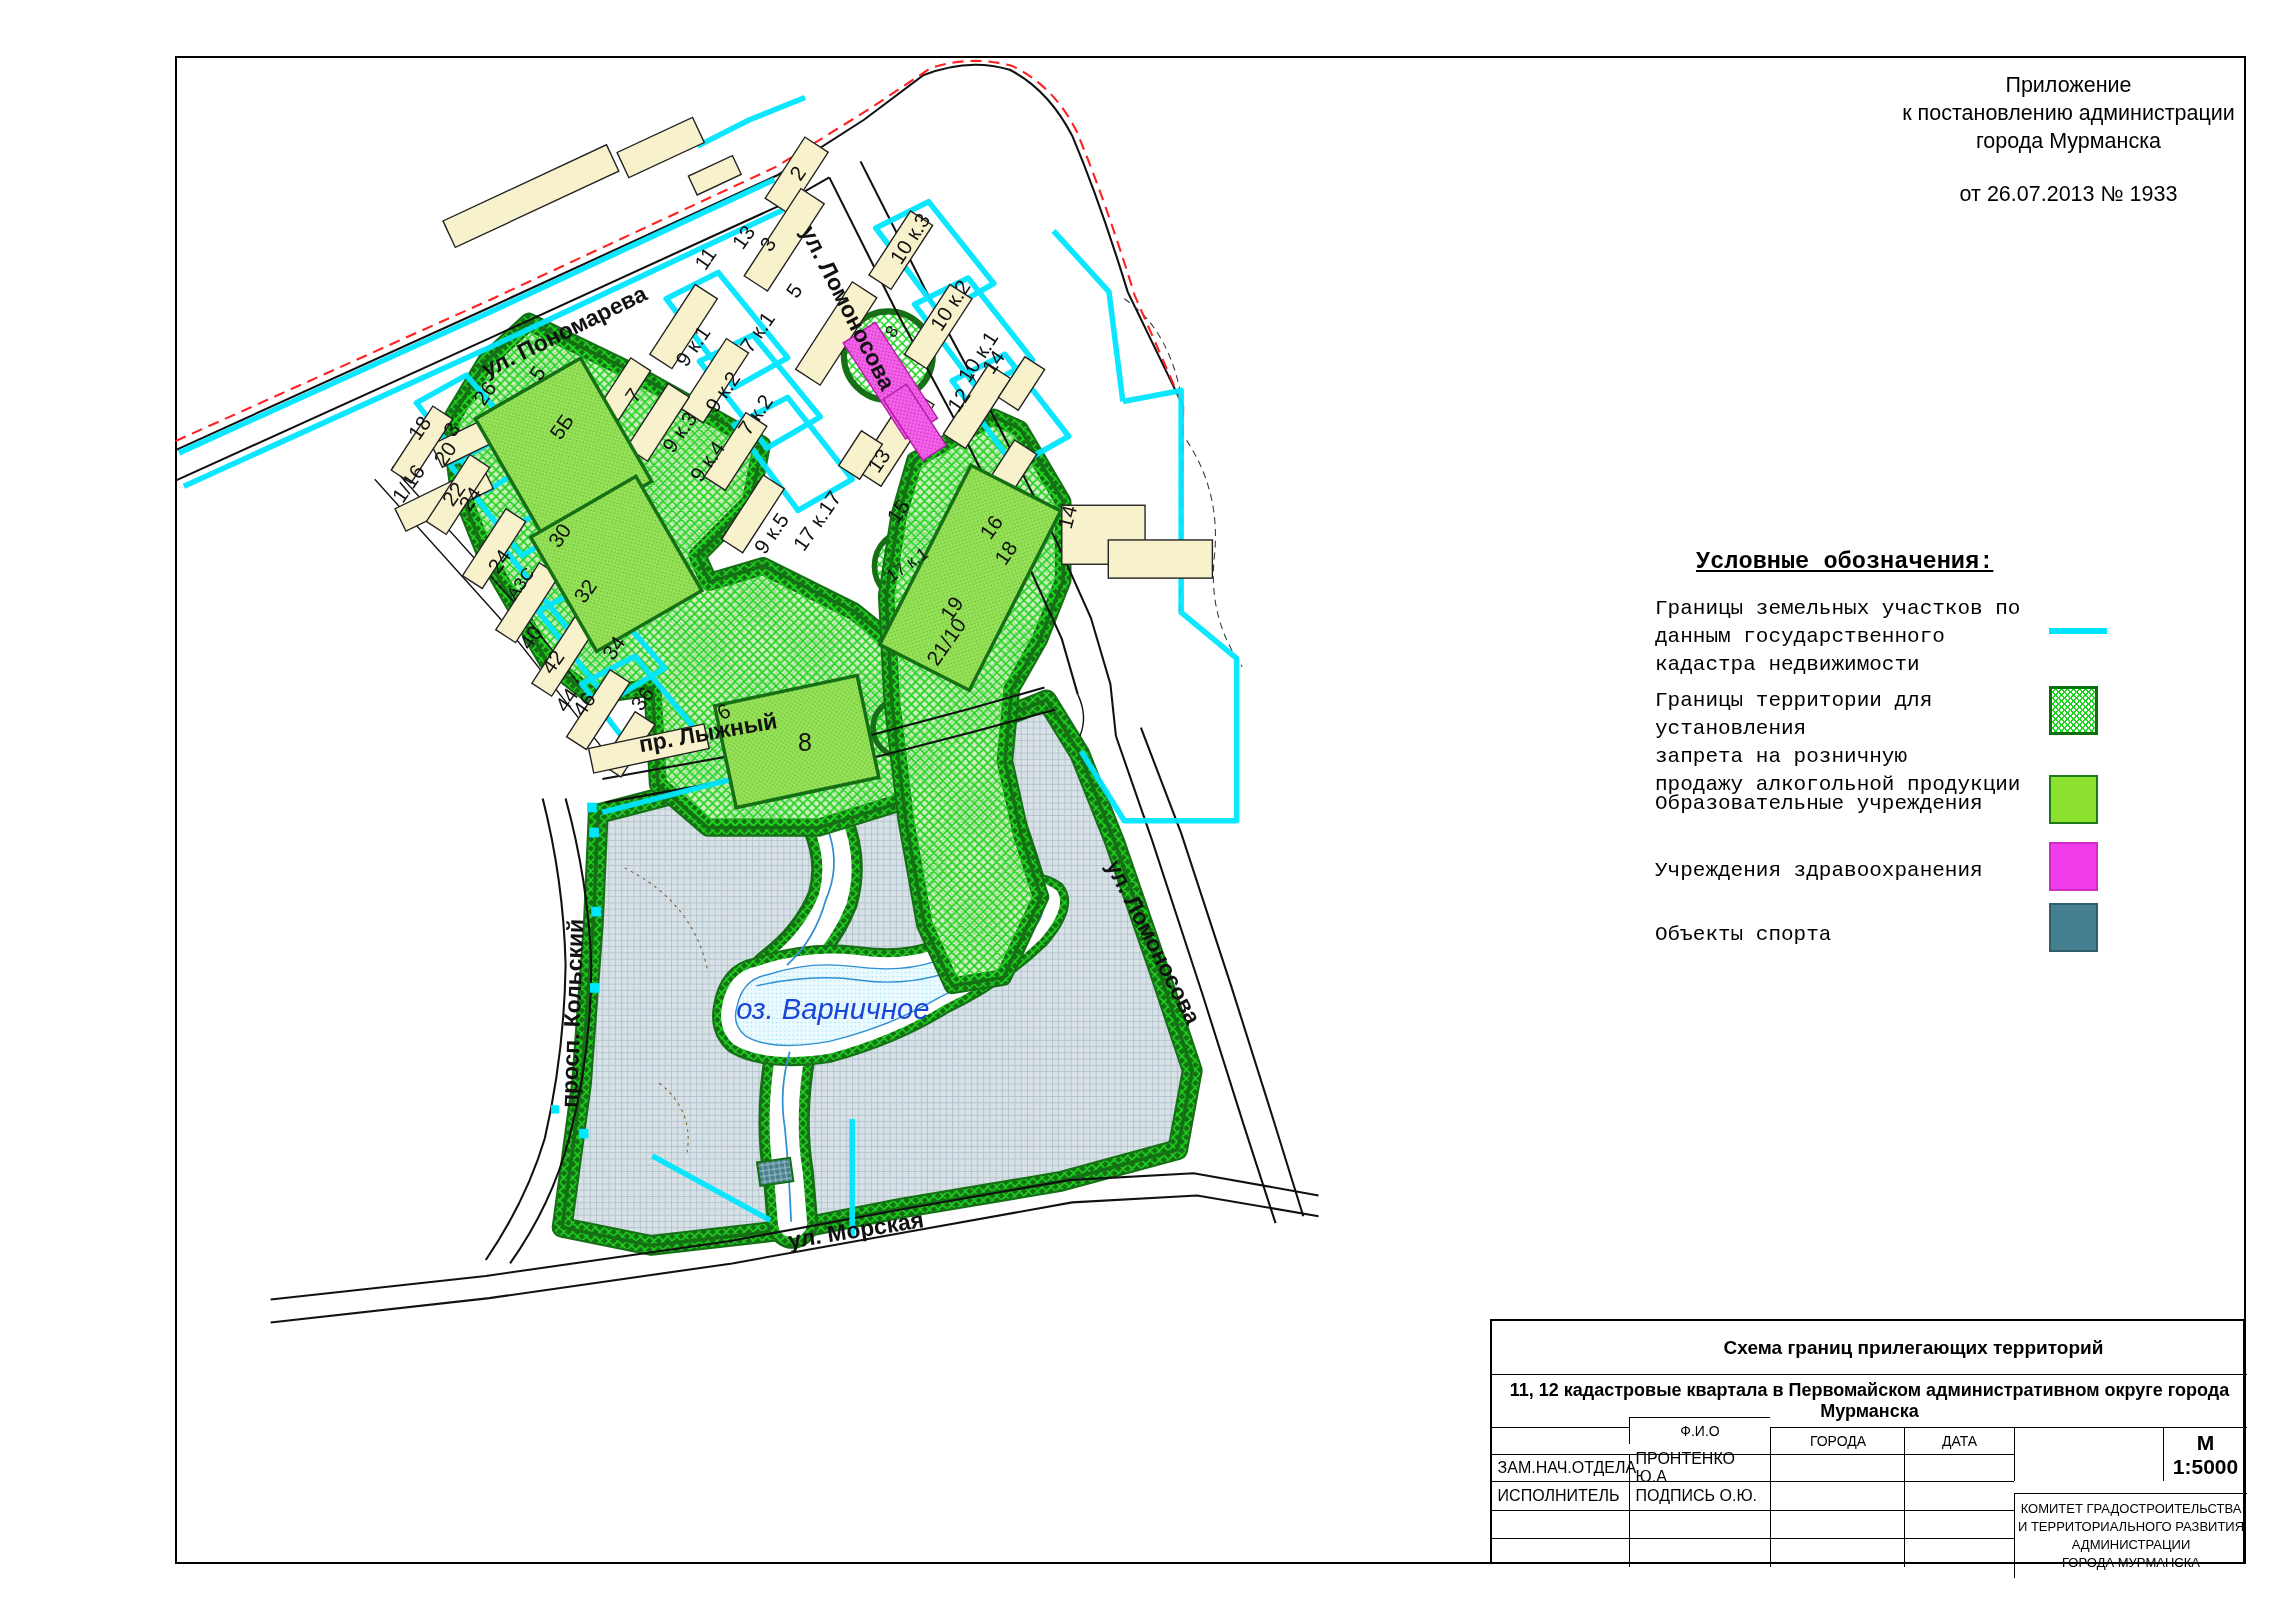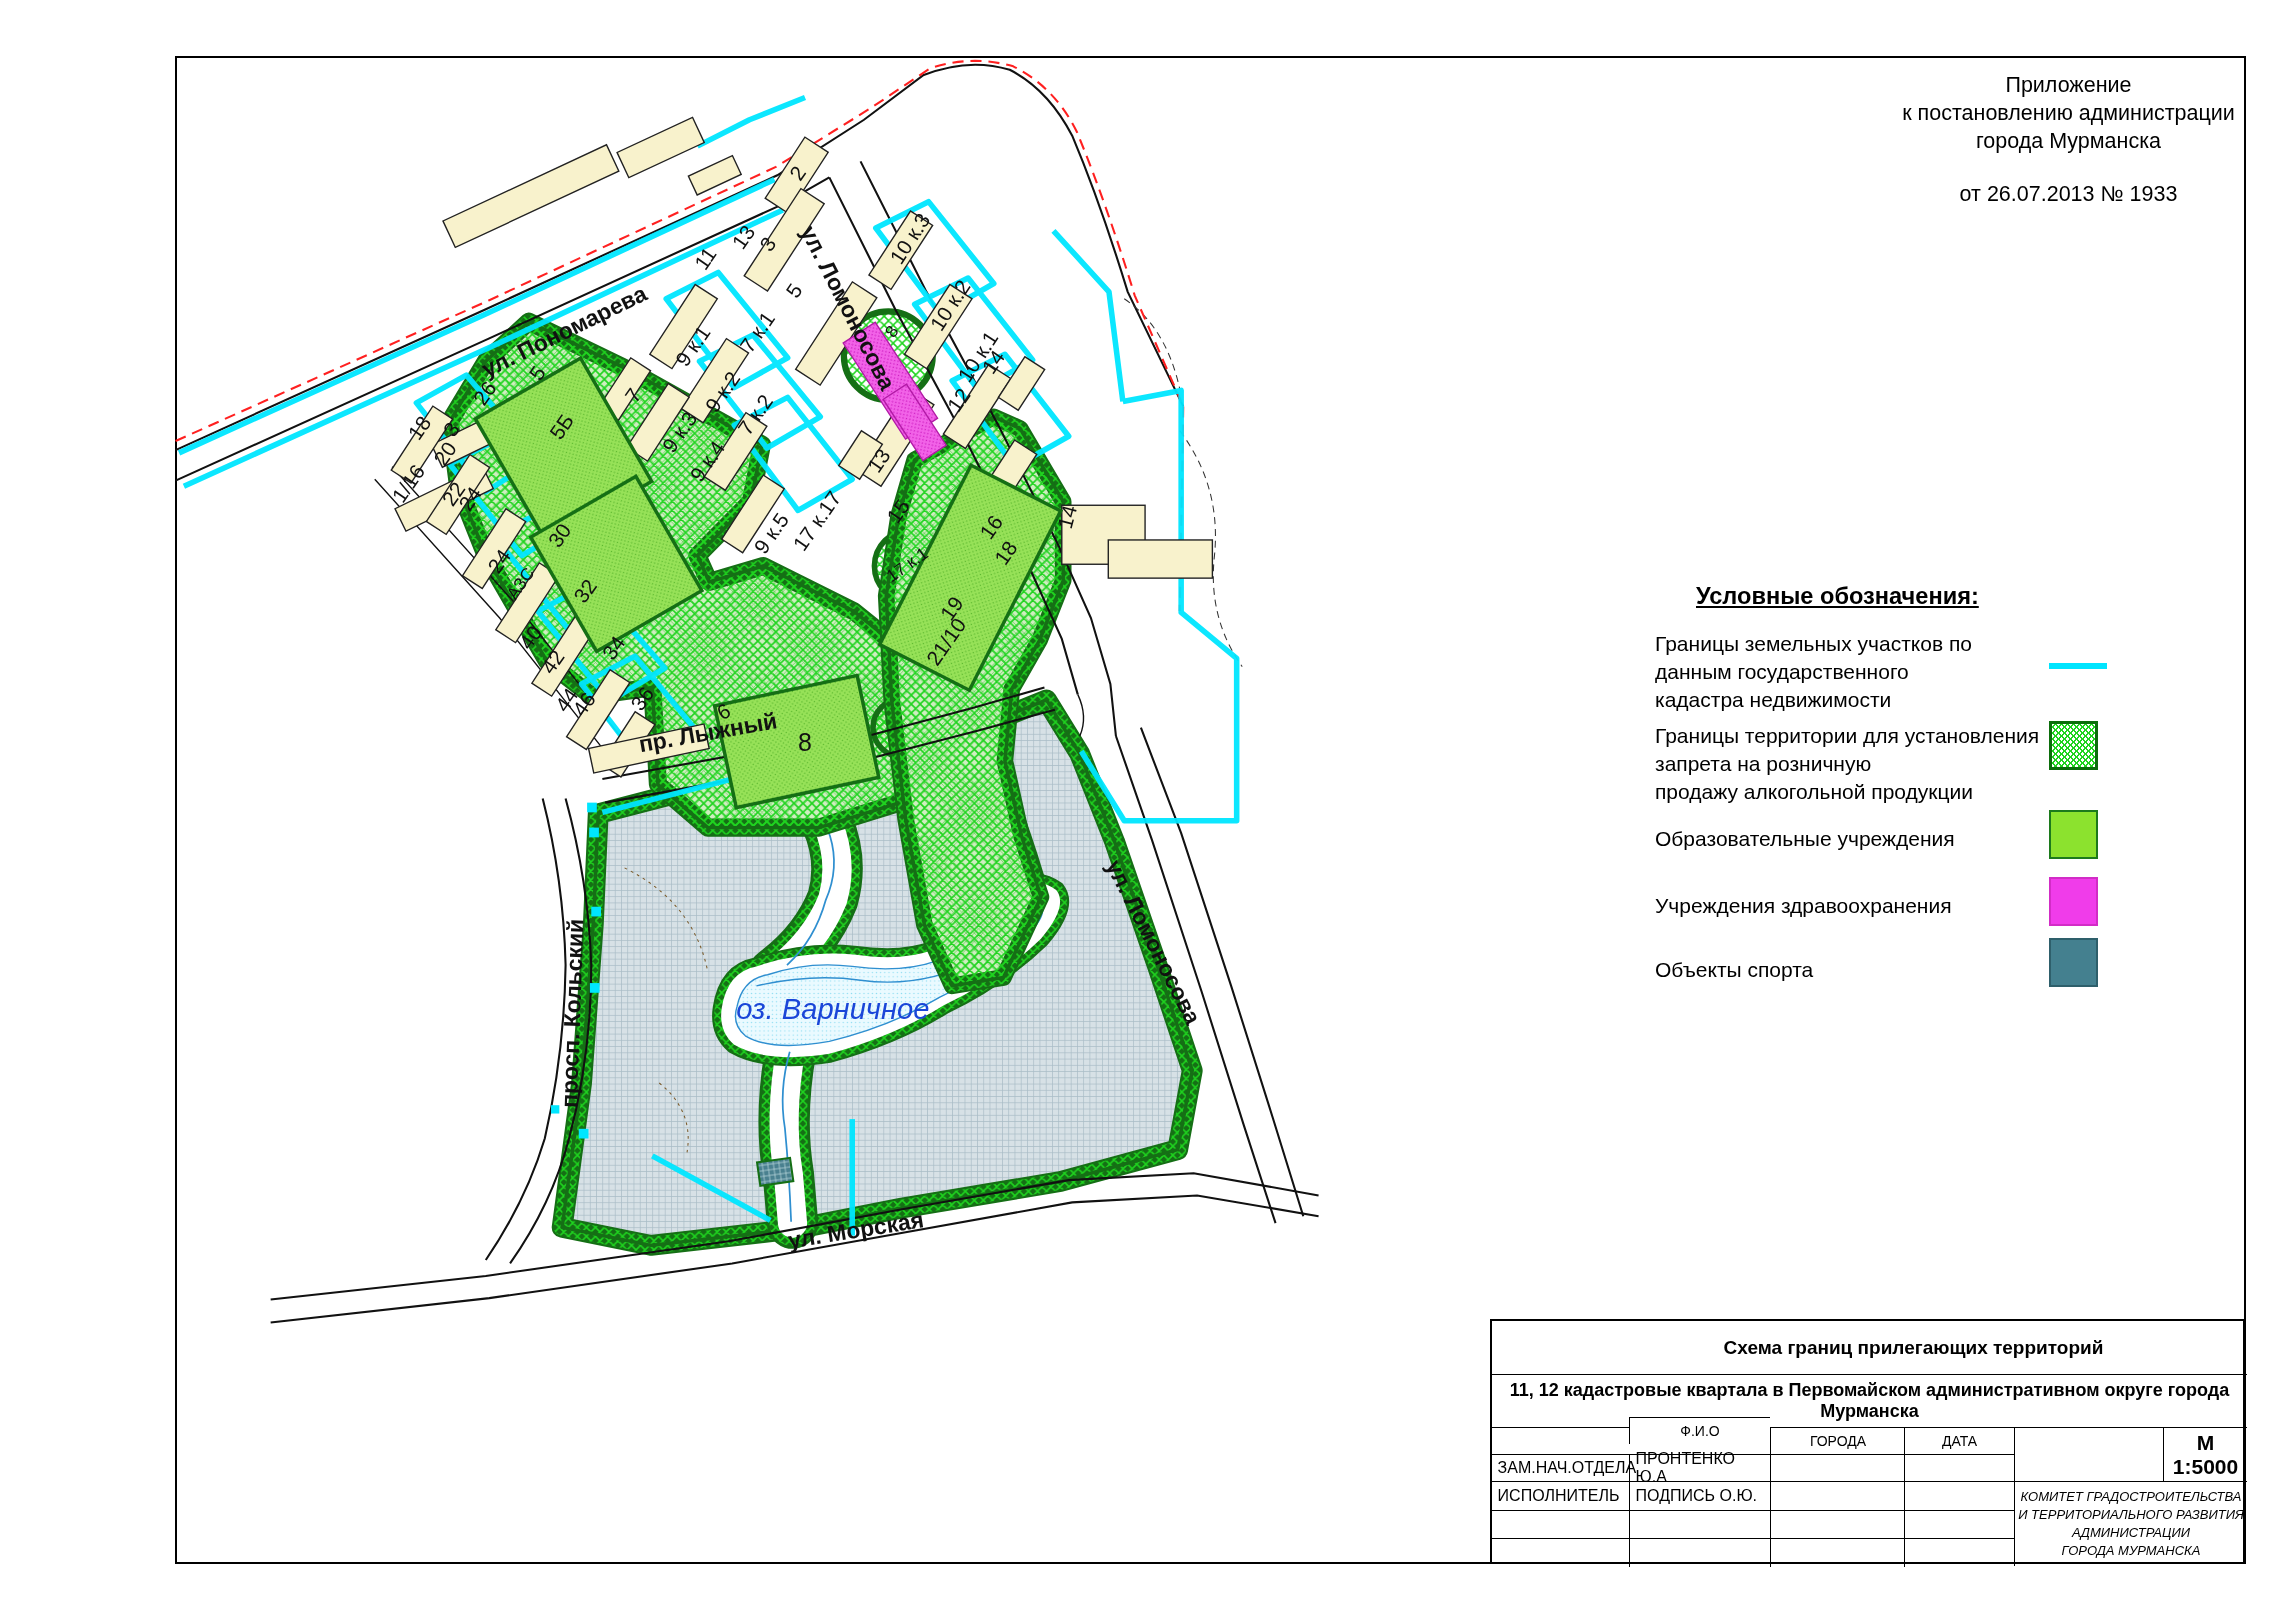--- a/index.html
+++ b/index.html
@@ -5,21 +5,21 @@
   html,body{margin:0;padding:0;background:#fff;}
   .page{position:relative;width:2295px;height:1624px;background:#fff;
         font-family:"Liberation Sans",sans-serif;color:#000;overflow:hidden;}
   .sheet-frame{position:absolute;left:175px;top:56px;width:2071px;height:1508px;
         border:2.1px solid #000;box-sizing:border-box;}
   
   .doc-header{position:absolute;left:1874px;top:71px;width:389px;text-align:center;
         font-size:21.5px;line-height:28px;}
   .doc-header .gap{height:25px;}
   
-  .legend{position:absolute;left:1631px;top:583px;width:541px;}
+  .legend{position:absolute;left:1631px;top:548px;width:541px;font-family:Liberation Mono, monospace;}
   .legend-title{font-size:23.6px;font-weight:bold;text-decoration:underline;margin-left:65px;}
   .legend-item{position:absolute;left:0;width:541px;}
   .legend-text{position:absolute;left:24px;top:0;width:389px;font-size:21px;line-height:28px;}
   .legend-swatch{position:absolute;left:418px;}
   .sw-line{width:58px;height:6.2px;}
   .sw-box{width:49px;height:49px;box-sizing:border-box;}
   
   .tblock{position:absolute;left:1490px;top:1319px;width:755px;height:245px;
         border:2.1px solid #000;box-sizing:border-box;}
   .tb-cell{position:absolute;box-sizing:border-box;border-left:1.4px solid #000;border-top:1.4px solid #000;
@@ -387,21 +387,21 @@
 
     <div class="tb-cell noleft" style="left:0;top:189px;width:137px;height:28px;"></div>
     <div class="tb-cell" style="left:137px;top:189px;width:141px;height:28px;"></div>
     <div class="tb-cell" style="left:278px;top:189px;width:135px;height:28px;"></div>
     <div class="tb-cell" style="left:412px;top:189px;width:110px;height:28px;"></div>
     <div class="tb-cell noleft" style="left:0;top:217px;width:137px;height:28.5px;"></div>
     <div class="tb-cell" style="left:137px;top:217px;width:141px;height:28.5px;"></div>
     <div class="tb-cell" style="left:278px;top:217px;width:135px;height:28.5px;"></div>
     <div class="tb-cell" style="left:412px;top:217px;width:110px;height:28.5px;"></div>
 
-    <div class="tb-cell tb-org" style="left:522px;top:160px;width:233px;height:85px;flex-direction:column;font-style:italic;">
+    <div class="tb-cell tb-org" style="left:522px;top:172px;width:233px;height:85px;flex-direction:column;">
       <div>КОМИТЕТ ГРАДОСТРОИТЕЛЬСТВА</div>
       <div>И ТЕРРИТОРИАЛЬНОГО РАЗВИТИЯ</div>
       <div>АДМИНИСТРАЦИИ</div>
       <div>ГОРОДА МУРМАНСКА</div>
     </div>
   </div>
 </div>
 
 
 </body></html>

